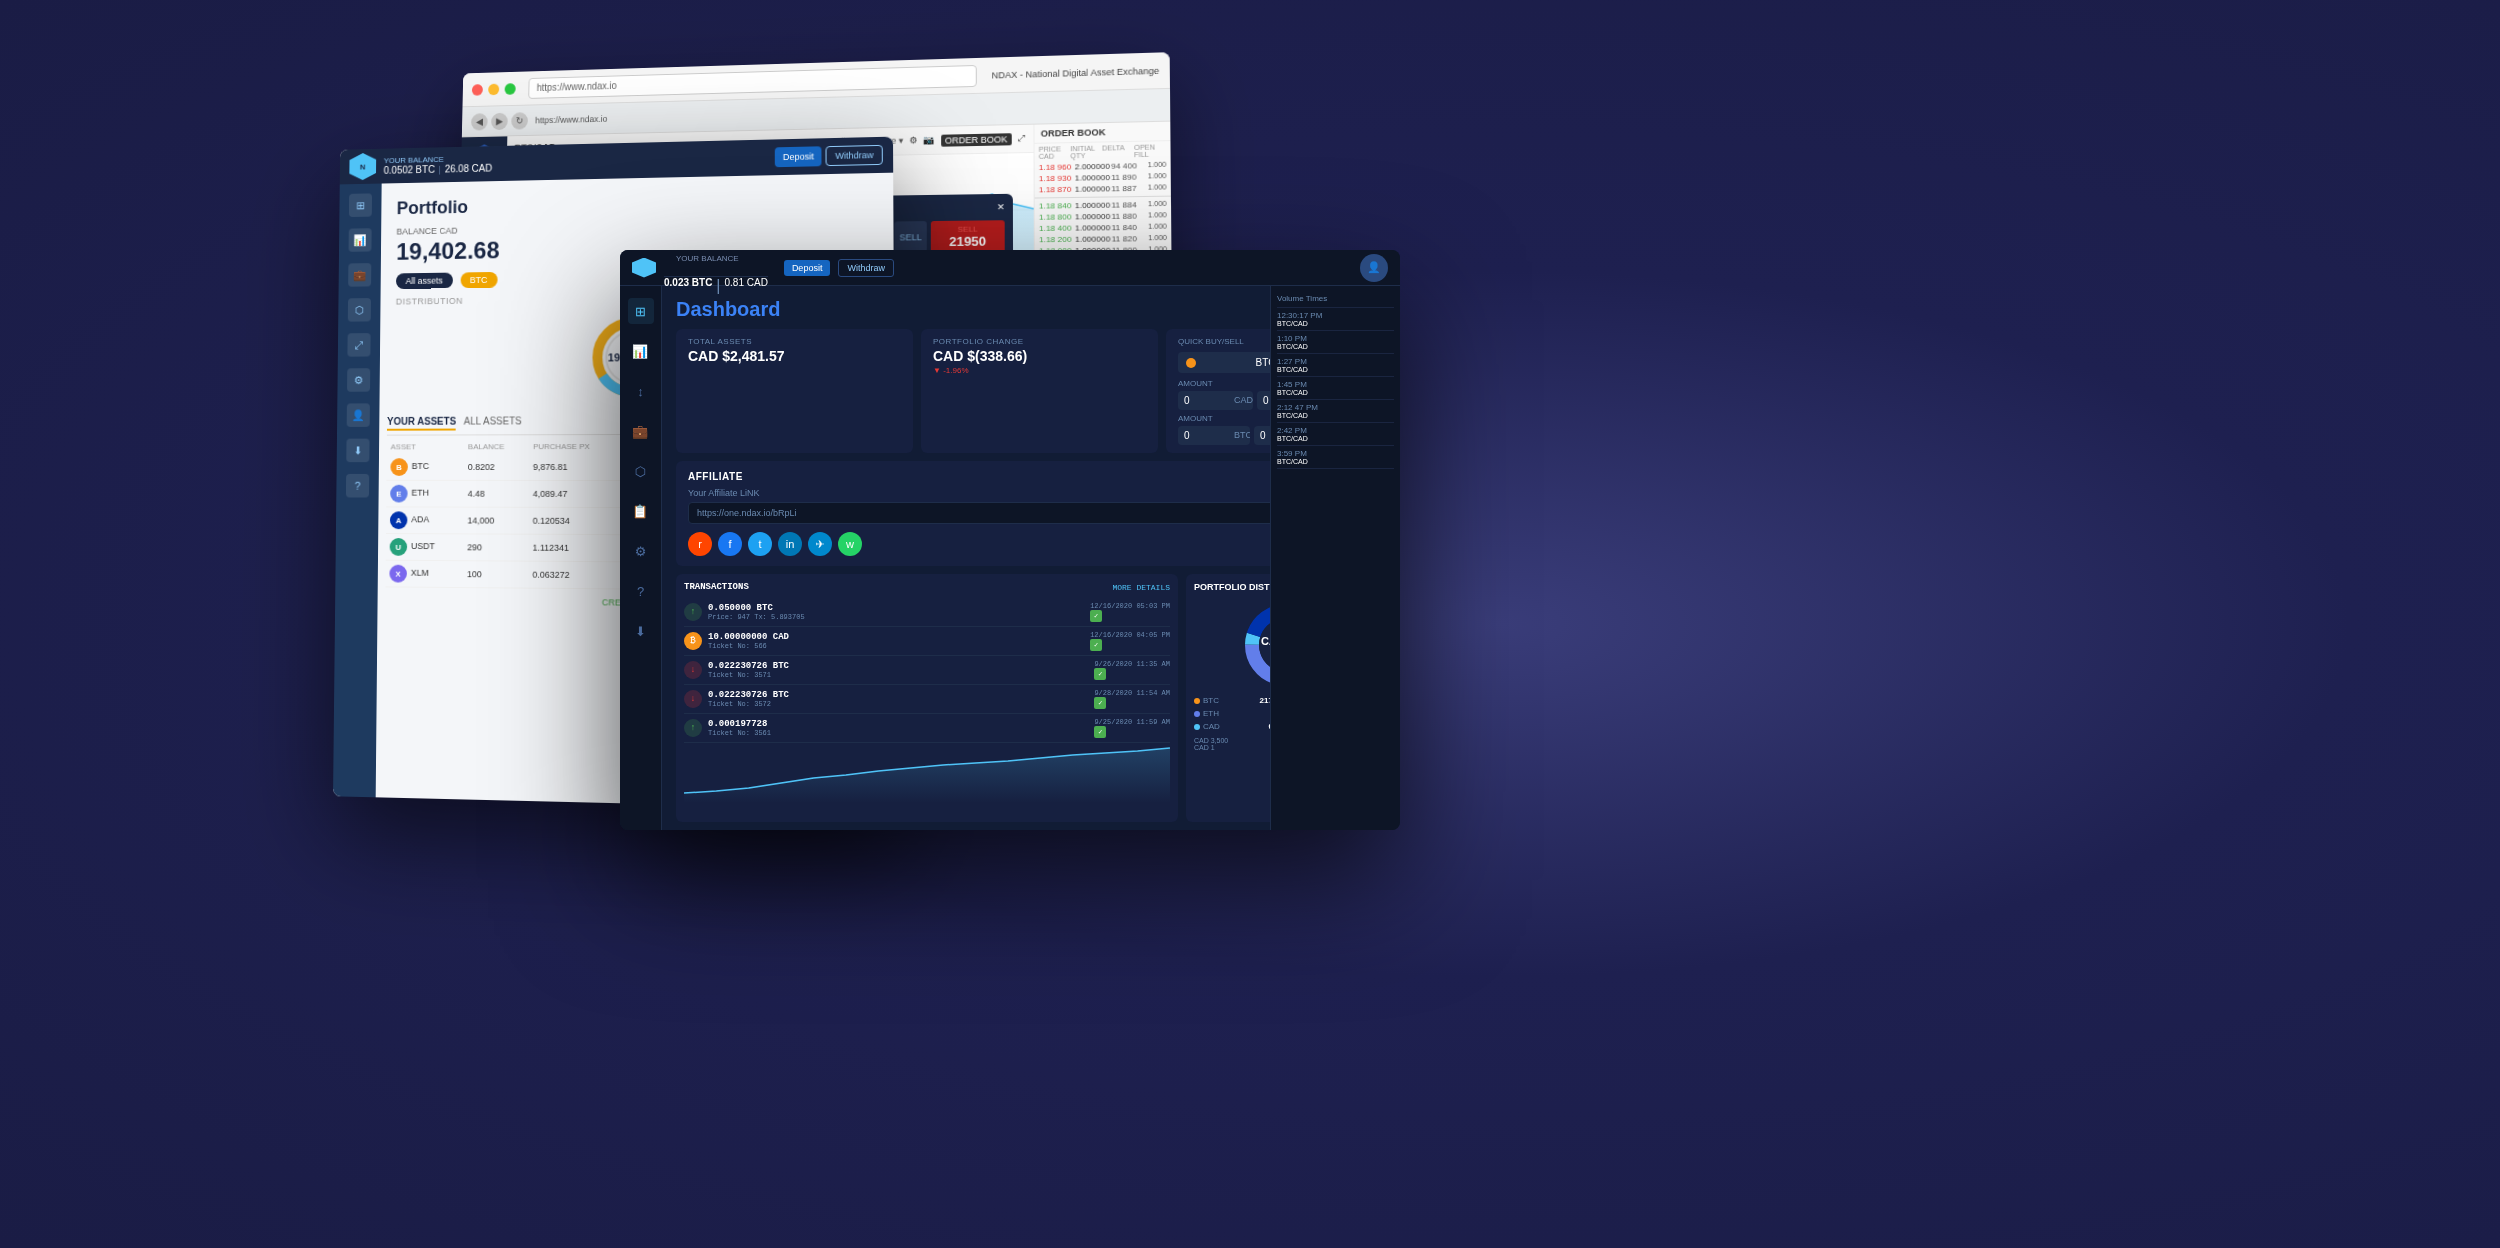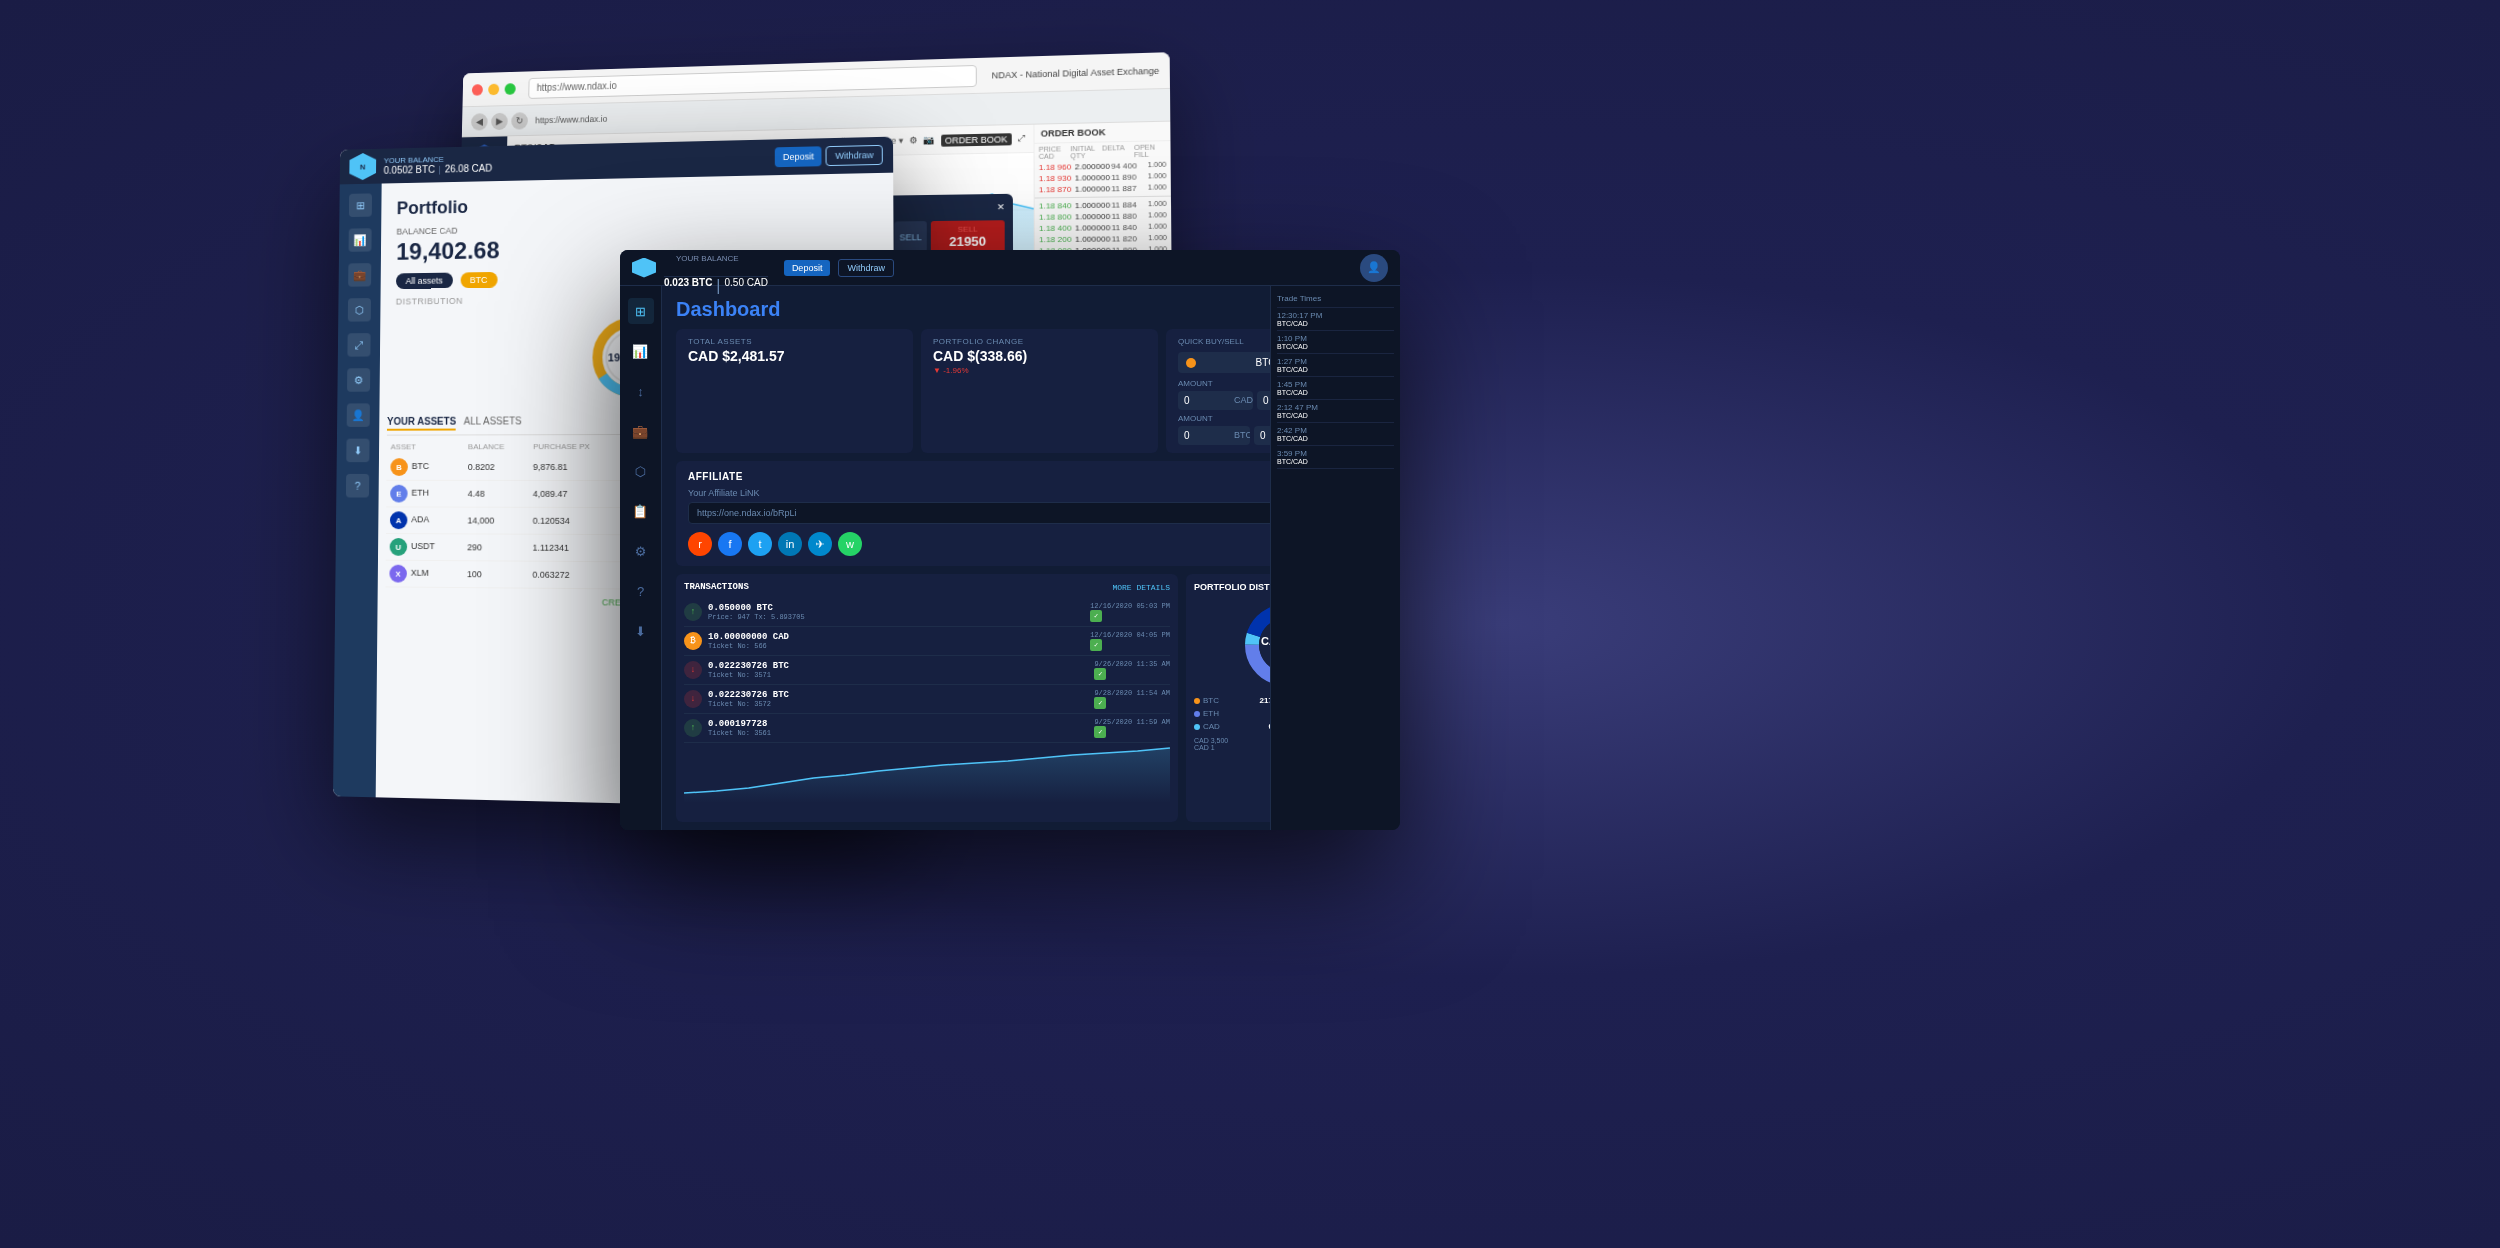--- a/index.html
+++ b/index.html
@@ -1248,21 +1248,21 @@
 
 <div class="panel-front">
 
   <div class="dash-topbar">
     <div class="dash-topbar ndax-hex" style="background:#4fc3f7;width:20px;height:20px;clip-path:polygon(50% 0%, 100% 25%, 100% 75%, 50% 100%, 0% 75%, 0% 25%);"></div>
     <div>
       <div class="dash-topbar bal-label" style="font-size:8px;color:#7a8db0;">YOUR BALANCE</div>
       <div style="display:flex;gap:4px;">
         <span style="font-size:10px;color:#fff;font-weight:bold;">0.023 BTC</span>
         <span style="color:#6a8ab0;">|</span>
-        <span style="font-size:10px;color:#fff;">0.50 CAD</span>
+        <span style="font-size:10px;color:#fff;">0.81 CAD</span>
       </div>
     </div>
     <button class="dep-btn" style="margin-left:8px;background:#1565c0;color:#fff;border:none;border-radius:3px;padding:3px 8px;font-size:9px;cursor:pointer;">Deposit</button>
     <button class="with-btn" style="background:transparent;color:#90caf9;border:1px solid #2a4a7f;border-radius:3px;padding:3px 8px;font-size:9px;cursor:pointer;">Withdraw</button>
     <div class="user-avatar" style="margin-left:auto;width:28px;height:28px;border-radius:50%;background:#2a4a7f;display:flex;align-items:center;justify-content:center;font-size:11px;color:#90caf9;">👤</div>
   </div>
 
   <div class="dash-nav">
     <div class="dash-nav-icon active">⊞</div>
     <div class="dash-nav-icon">📊</div>
@@ -1490,21 +1490,21 @@
 
         <div style="margin-top:6px;font-size:7px;color:#6a8ab0;">
           <div>CAD 3,500</div>
           <div>CAD 1</div>
         </div>
       </div>
     </div>
   </div>
 
   <div class="right-times-panel">
-    <div style="font-size:8px;color:#6a8ab0;padding-bottom:4px;border-bottom:1px solid #1a2540;">Trade Times</div>
+    <div style="font-size:8px;color:#6a8ab0;padding-bottom:4px;border-bottom:1px solid #1a2540;">Volume Times</div>
     <div class="time-entry">
       <div class="time-val">12:30:17 PM</div>
       <div class="trade-info">BTC/CAD</div>
     </div>
     <div class="time-entry">
       <div class="time-val">1:10 PM</div>
       <div class="trade-info">BTC/CAD</div>
     </div>
     <div class="time-entry">
       <div class="time-val">1:27 PM</div>

